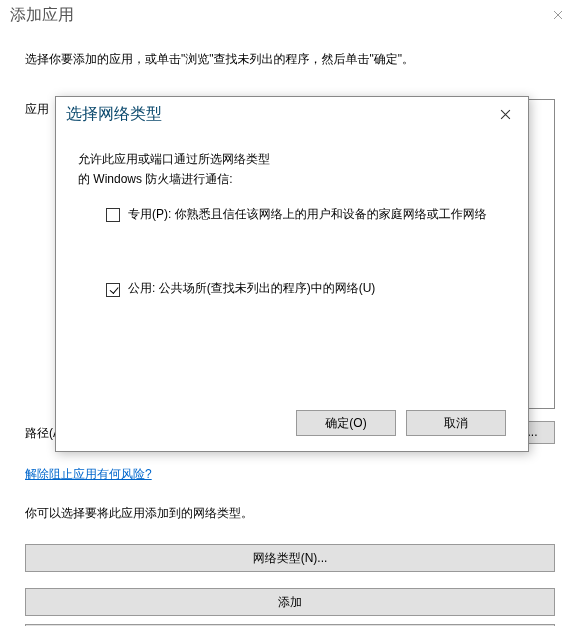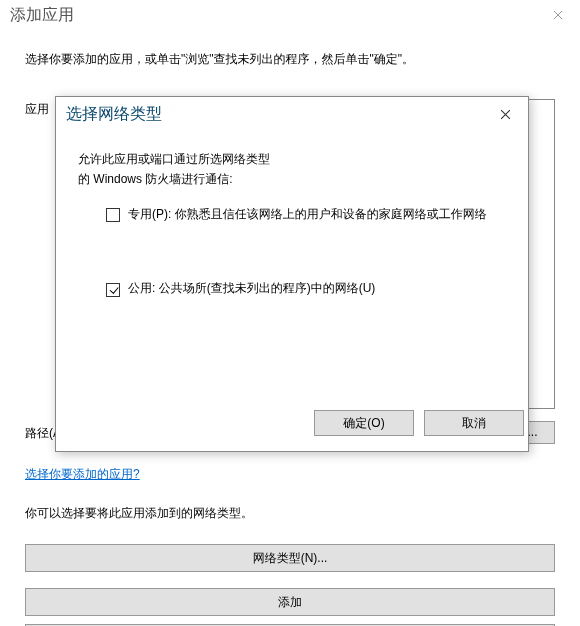--- a/index.html
+++ b/index.html
@@ -149,21 +149,21 @@
       height: 7px;
       border: solid #000;
       border-width: 0 1.5px 1.5px 0;
       transform: rotate(40deg) translateY(-1px);
     }
     .chk-label { flex:1; }
     .modal-footer {
       display: flex;
       justify-content: flex-end;
       gap: 10px;
-      padding: 12px 4px 15px 0;
+      padding: 12px 22px 15px 0;
     }
     .modal-footer .btn { min-width: 100px; height: 26px; line-height:22px; }
   </style>
 </head>
 <body>
 
 <div class="window">
   <div class="titlebar">
     <span class="title">添加应用</span>
     <div class="closebtn">
@@ -180,21 +180,21 @@
       <div class="apps-list"></div>
     </div>
 
     <div class="path-row">
       <div class="field-label">路径(A):</div>
       <input class="path-input" type="text" value="" style="">
       <button class="btn">浏览(B)...</button>
     </div>
 
     <div class="linkrow">
-      <a href="#" class="link">选择你要添加的应用?</a>
+      <a href="#" class="link">解除阻止应用有何风险?</a>
     </div>
 
     <div class="choose-text">你可以选择要将此应用添加到的网络类型。</div>
 
     <div class="bottom-row">
       <button class="btn net">网络类型(N)...</button>
       <div class="spacer"></div>
       <button class="btn">添加</button>
       <button class="btn">取消</button>
     </div>

